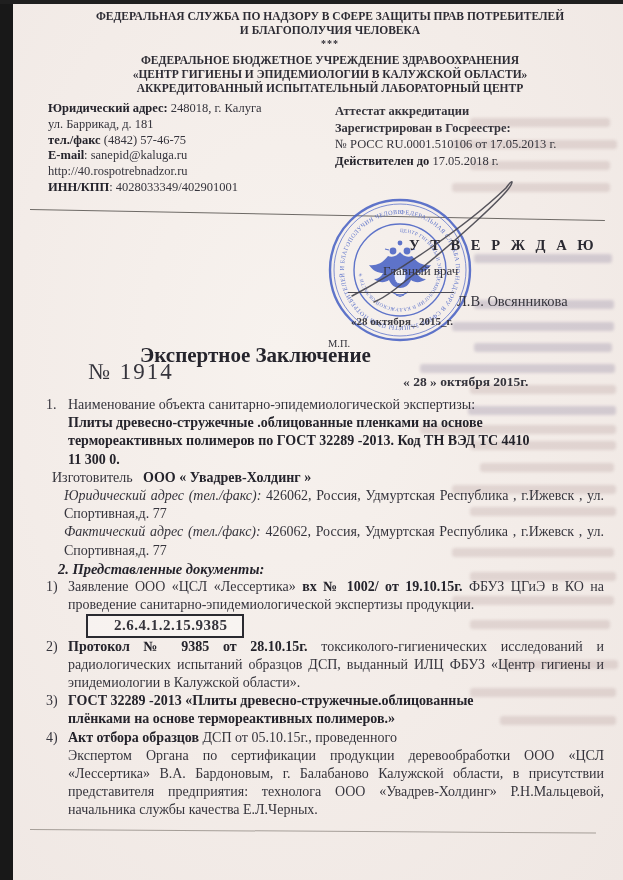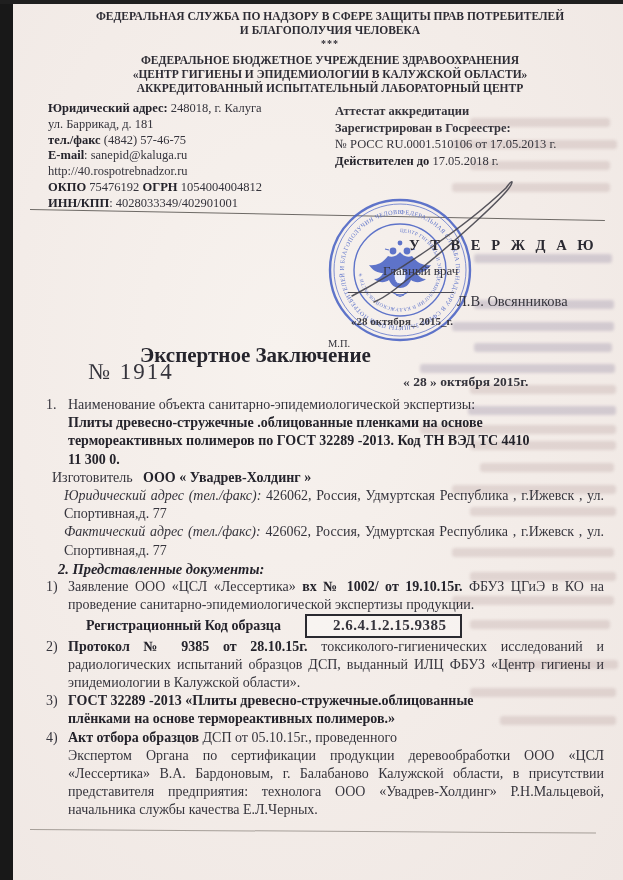--- a/index.html
+++ b/index.html
@@ -107,21 +107,20 @@
     <div>«ЦЕНТР ГИГИЕНЫ И ЭПИДЕМИОЛОГИИ В КАЛУЖСКОЙ ОБЛАСТИ»</div>
     <div>АККРЕДИТОВАННЫЙ ИСПЫТАТЕЛЬНЫЙ ЛАБОРАТОРНЫЙ ЦЕНТР</div>
   </header>
 
   <section class="contacts">
     <p><b>Юридический адрес:</b><span> 248018, г. Калуга</span></p>
     <p>ул. Баррикад, д. 181</p>
     <p><b>тел./факс</b><span>  (4842) 57-46-75</span></p>
     <p><b>E-mail</b><span>: sanepid@kaluga.ru</span></p>
     <p>http://40.rospotrebnadzor.ru</p>
-    <p><b>ОКПО</b><span> 75476192 </span><b>ОГРН</b><span> 1054004004812</span></p>
     <p><b>ИНН/КПП</b><span>: 4028033349/402901001</span></p>
   </section>
 
   <aside class="accred">
     <p class="b">Аттестат аккредитации</p>
     <p class="b">Зарегистрирован в Госреестре:</p>
     <p>№ РОСС RU.0001.510106 от 17.05.2013 г.</p>
     <p><b>Действителен до</b><span> 17.05.2018 г.</span></p>
   </aside>
 
@@ -182,21 +181,20 @@
       <b>ООО « Увадрев-Холдинг »</b>
     </p>
     <p class="addr"><i>Юридический адрес (тел./факс):</i><span> 426062, Россия, Удмуртская Республика , г.Ижевск , ул. Спортивная,д. 77</span></p>
     <p class="addr"><i>Фактический адрес (тел./факс):</i><span> 426062, Россия, Удмуртская Республика , г.Ижевск , ул. Спортивная,д. 77</span></p>
     <p class="sec2"><b><i>2. Представленные документы:</i></b></p>
 
     <p class="hang">
       <span class="num">1)</span><span>Заявление  ООО «ЦСЛ «Лессертика»  </span><b>вх № 1002/ от 19.10.15г.</b><span> ФБУЗ   ЦГиЭ в КО на проведение      санитарно-эпидемиологической экспертизы продукции.</span>
     </p>
     <p class="regline">
-      <b>Регистрационный Код образца</b>
       <span class="codebox">2.6.4.1.2.15.9385</span>
     </p>
     <p class="hang">
       <span class="num">2)</span><b>Протокол № 9385 от 28.10.15г.</b><span> токсиколого-гигиенических исследований  и радиологических испытаний образцов ДСП, выданный ИЛЦ  ФБУЗ «Центр гигиены и эпидемиологии в Калужской области».</span>
     </p>
     <p class="hang">
       <span class="num">3)</span><b>ГОСТ 32289 -2013 «Плиты древесно-стружечные.облицованные</b><br>
       <b>плёнками на основе термореактивных полимеров.»</b>
     </p>
     <p class="hang">

